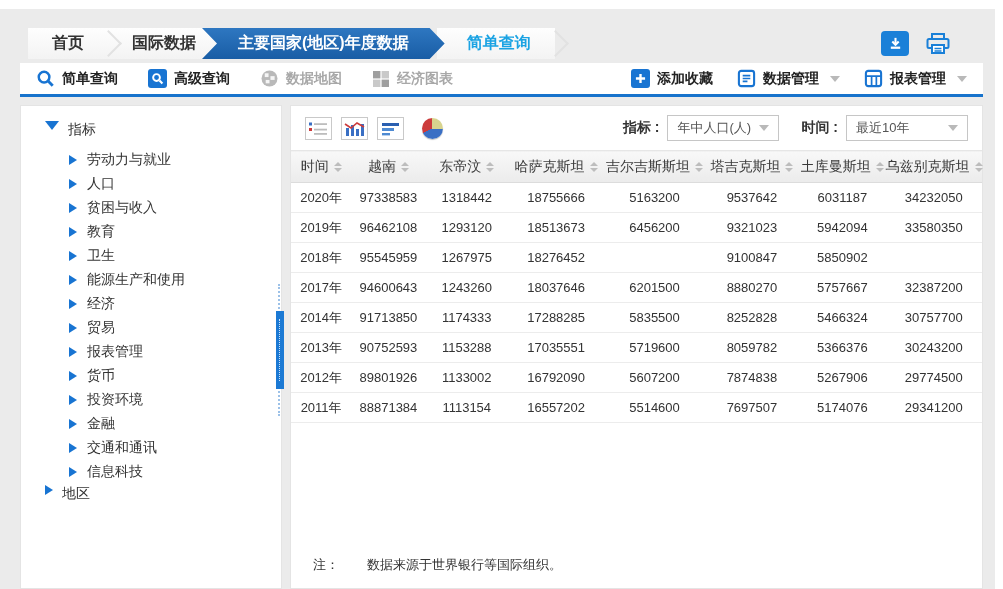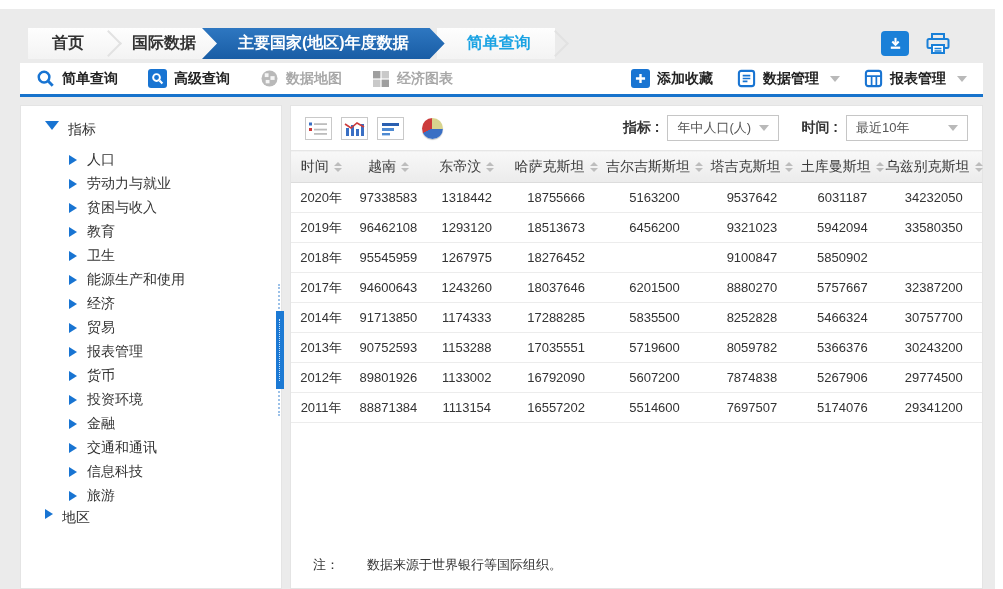--- a/index.html
+++ b/index.html
@@ -196,28 +196,28 @@
 <div class="content">
 
   <div class="sidebar">
     <div class="tree-root">
       <span class="tri-down"></span>
       <span>指标</span>
     </div>
     <ul class="children">
         <li>
           <span class="tri-right"></span>
+          <span>劳动力与就业</span>
+        </li>
+        <li>
+          <span class="tri-right"></span>
           <span>人口</span>
         </li>
         <li>
           <span class="tri-right"></span>
-          <span>劳动力与就业</span>
-        </li>
-        <li>
-          <span class="tri-right"></span>
           <span>贫困与收入</span>
         </li>
         <li>
           <span class="tri-right"></span>
           <span>教育</span>
         </li>
         <li>
           <span class="tri-right"></span>
           <span>卫生</span>
         </li>
@@ -249,24 +249,20 @@
           <span class="tri-right"></span>
           <span>金融</span>
         </li>
         <li>
           <span class="tri-right"></span>
           <span>交通和通讯</span>
         </li>
         <li>
           <span class="tri-right"></span>
           <span>信息科技</span>
-        </li>
-        <li>
-          <span class="tri-right"></span>
-          <span>旅游</span>
         </li>
       </ul>
     <div class="tree-root" style="margin-top:1px">
       <span class="tri-right"></span>
       <span>地区</span>
     </div>
     <div class="rtrack"></div>
     <div class="resizer"></div>
   </div>
 

